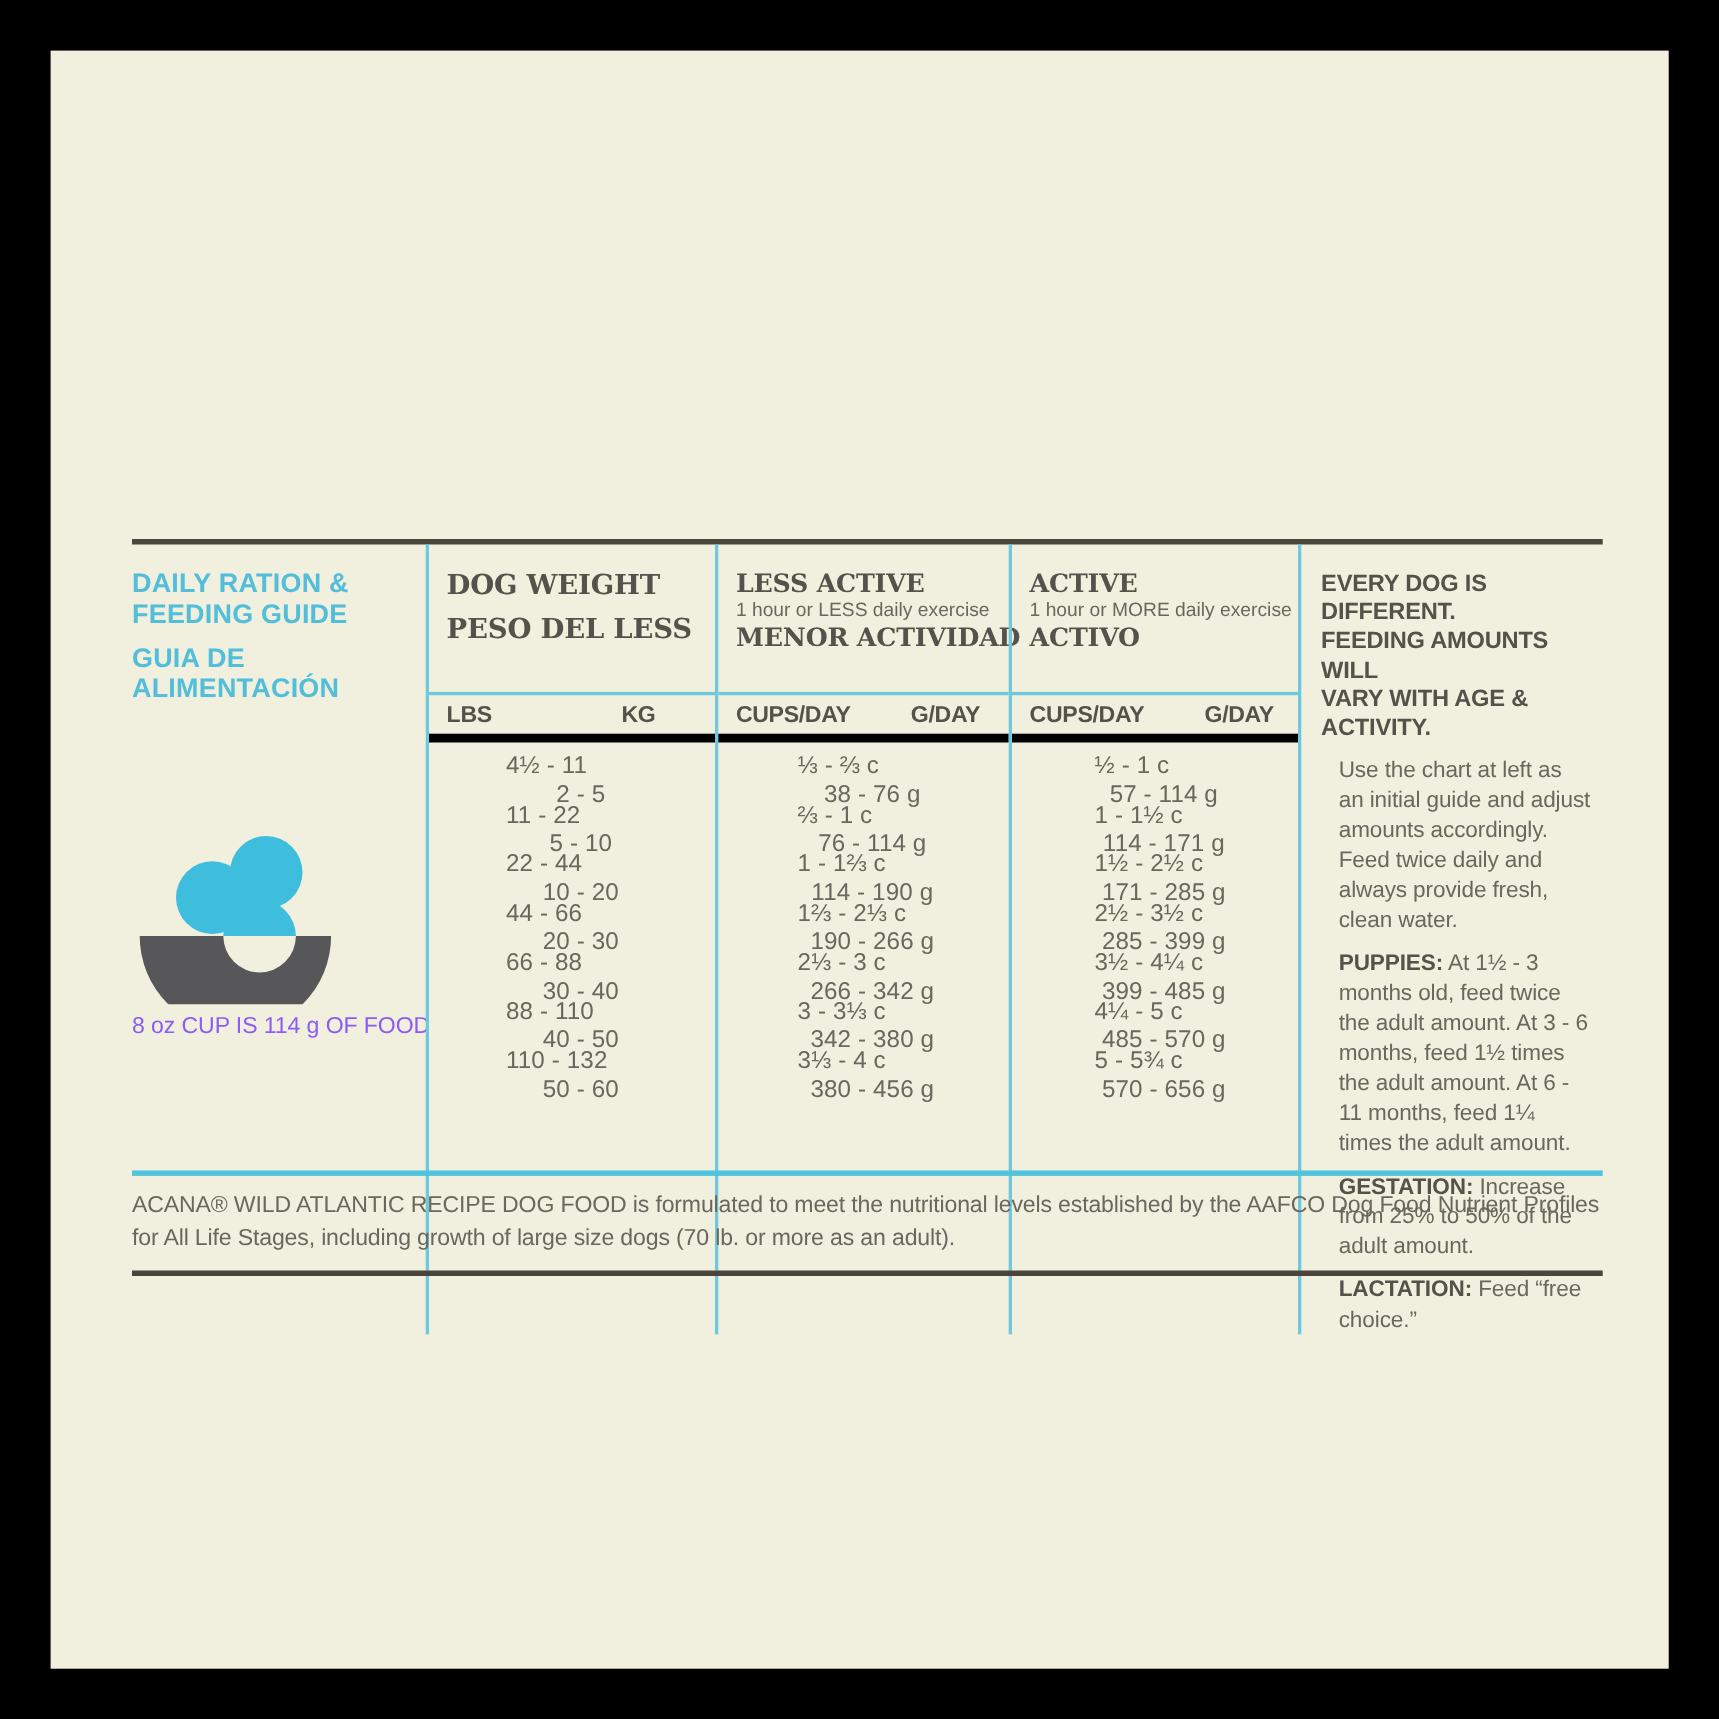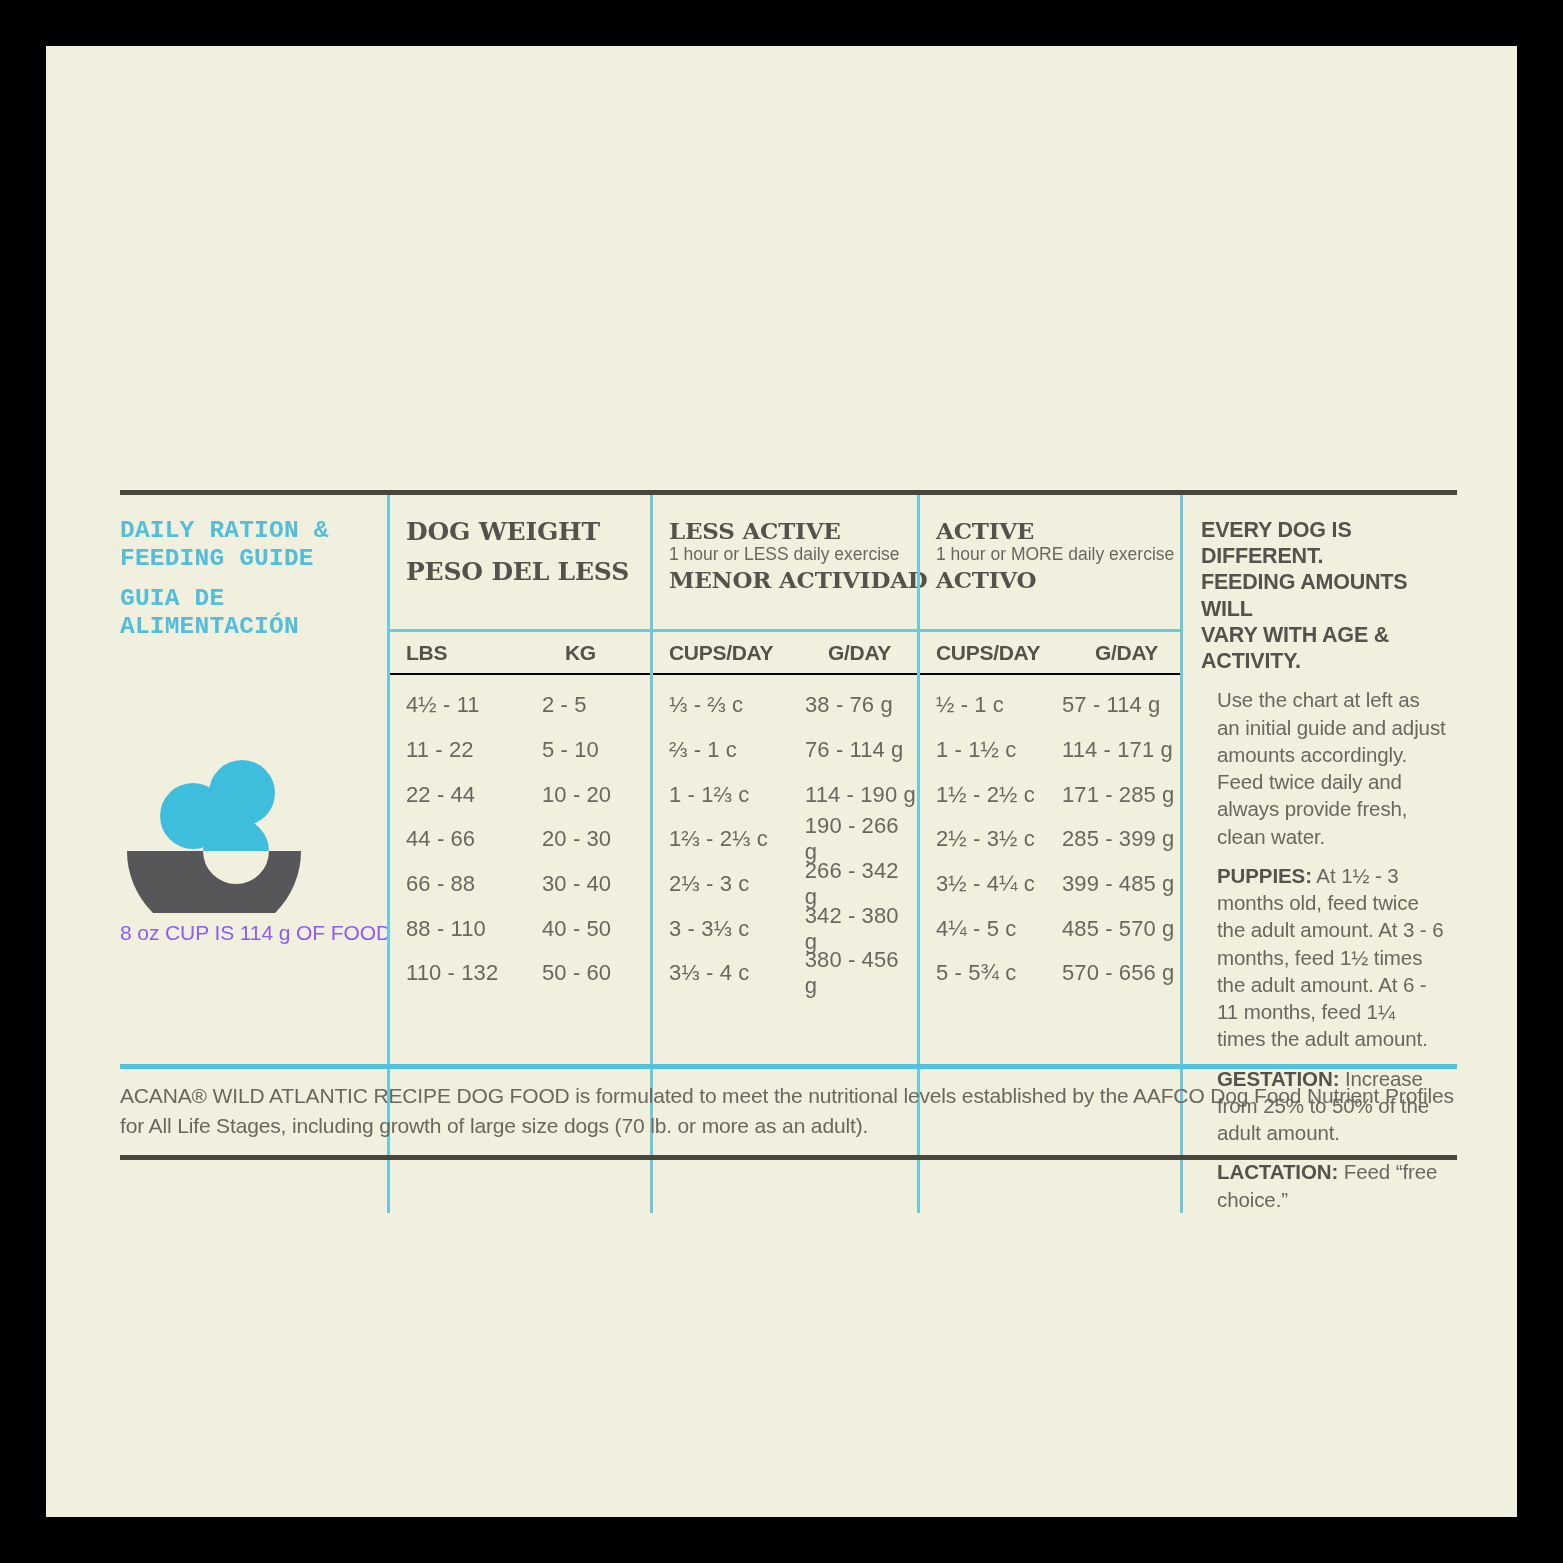--- a/index.html
+++ b/index.html
@@ -80,21 +80,21 @@
     margin: 2px 0 4px 0;
     white-space: nowrap;
   }
   .hdr-gap { height: 14px; }
 
   
   .subhdr {
     box-sizing: border-box;
     height: 46px;
     border-top: 3px solid #6FC9DE;
-    border-bottom: 2px solid #000000;
+    border-bottom: 8px solid #000000;
     display: flex;
     align-items: center;
     padding-left: 16px;
     font-weight: bold;
     color: #555249;
     font-size: 21px;
     letter-spacing: -0.3px;
   }
   .subhdr span.c1 { width: 136px; display: inline-block; }
   .subhdr span.c2 { display: inline-block; margin-left: 23px; }
@@ -102,29 +102,30 @@
   
   .rows { padding-top: 8px; }
   .row {
     height: 44.7px;
     display: flex;
     align-items: center;
     padding-left: 16px;
     color: #6A675E;
     font-size: 22px;
     letter-spacing: 0.1px;
+    flex-direction: column;
   }
   .row .c1 { width: 136px; display: inline-block; }
   .row .c2 { display: inline-block; }
   .row .c1.narrow { width: 126px; }
 
   
   .brand {
     padding: 22px 0 0 0;
-    font-family: Liberation Mono, monospace;
+    font-family: Liberation Sans, sans-serif;
     font-weight: bold;
     color: #52BEDA;
     font-size: 24.5px;
     line-height: 1.13;
     letter-spacing: 0.2px;
   }
   .brand .es { margin-top: 13px; }
 
   .bowl-wrap {
     position: relative;

